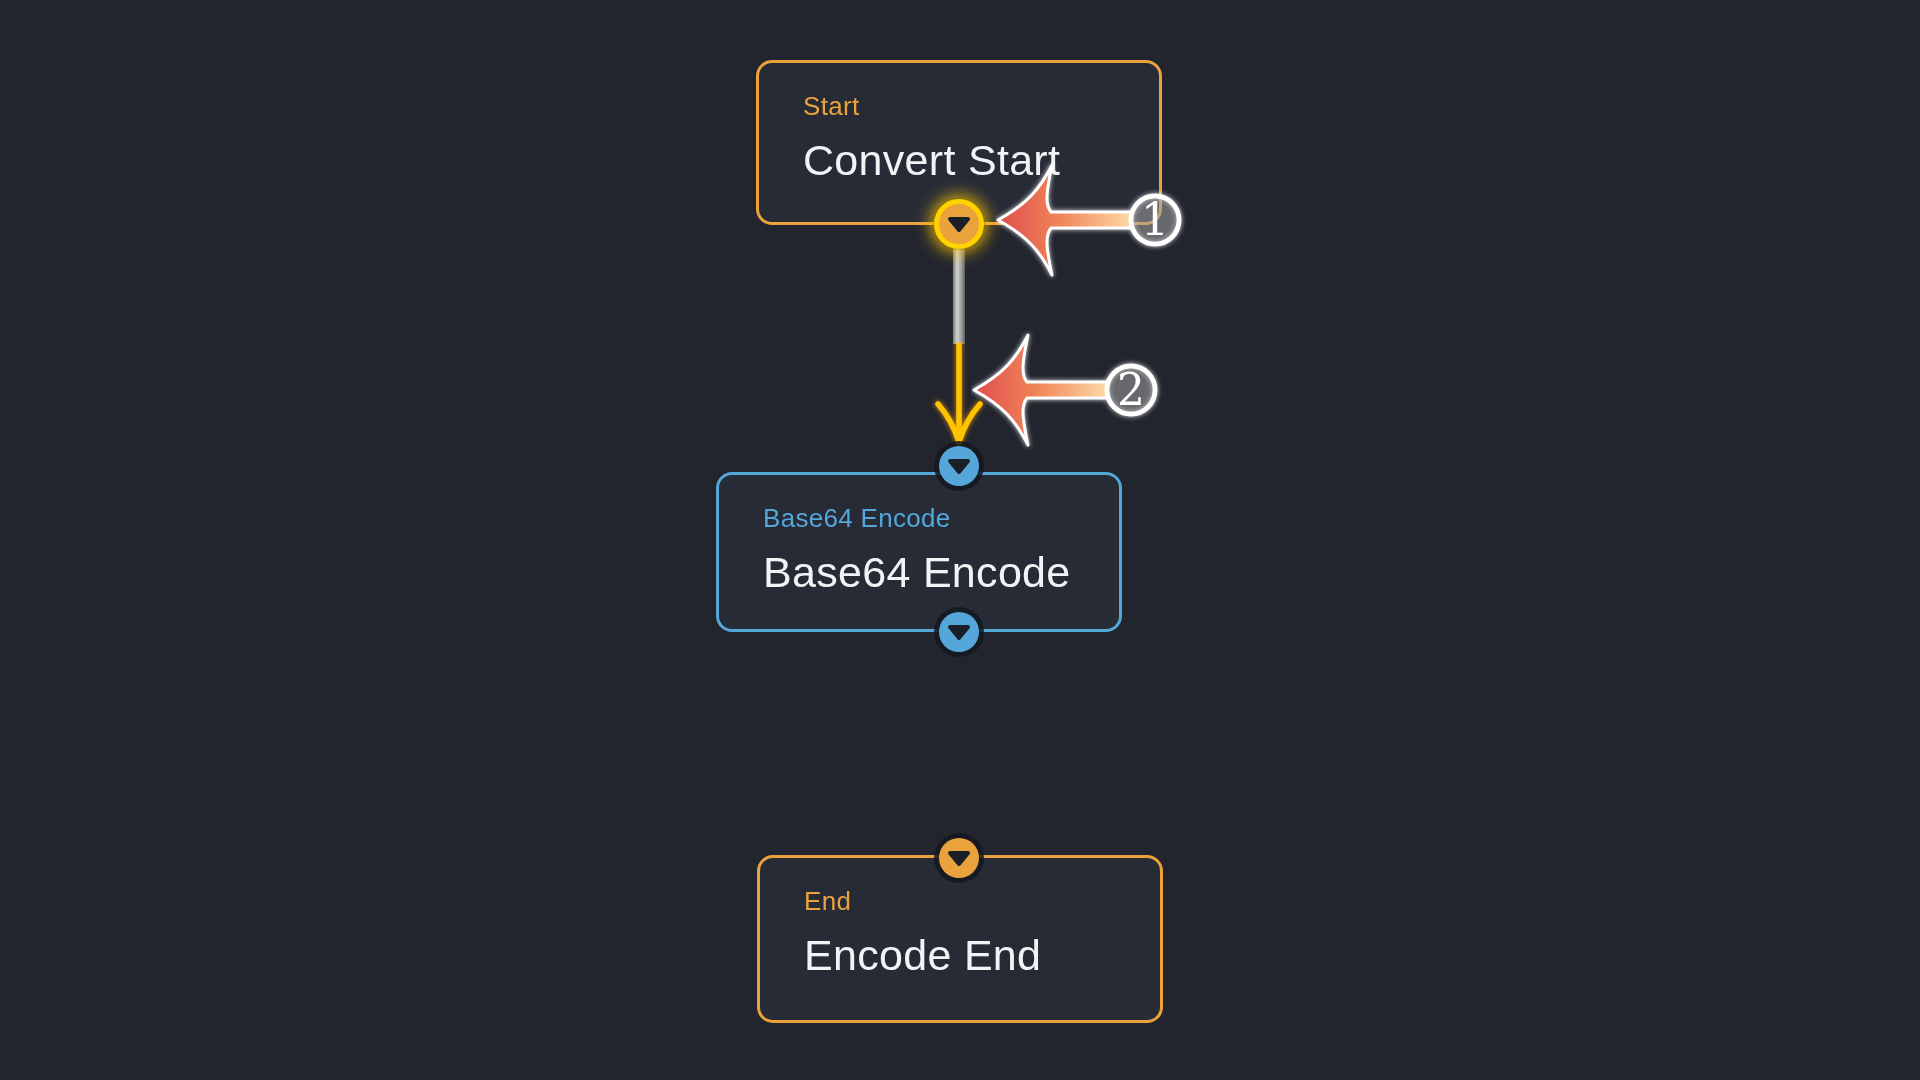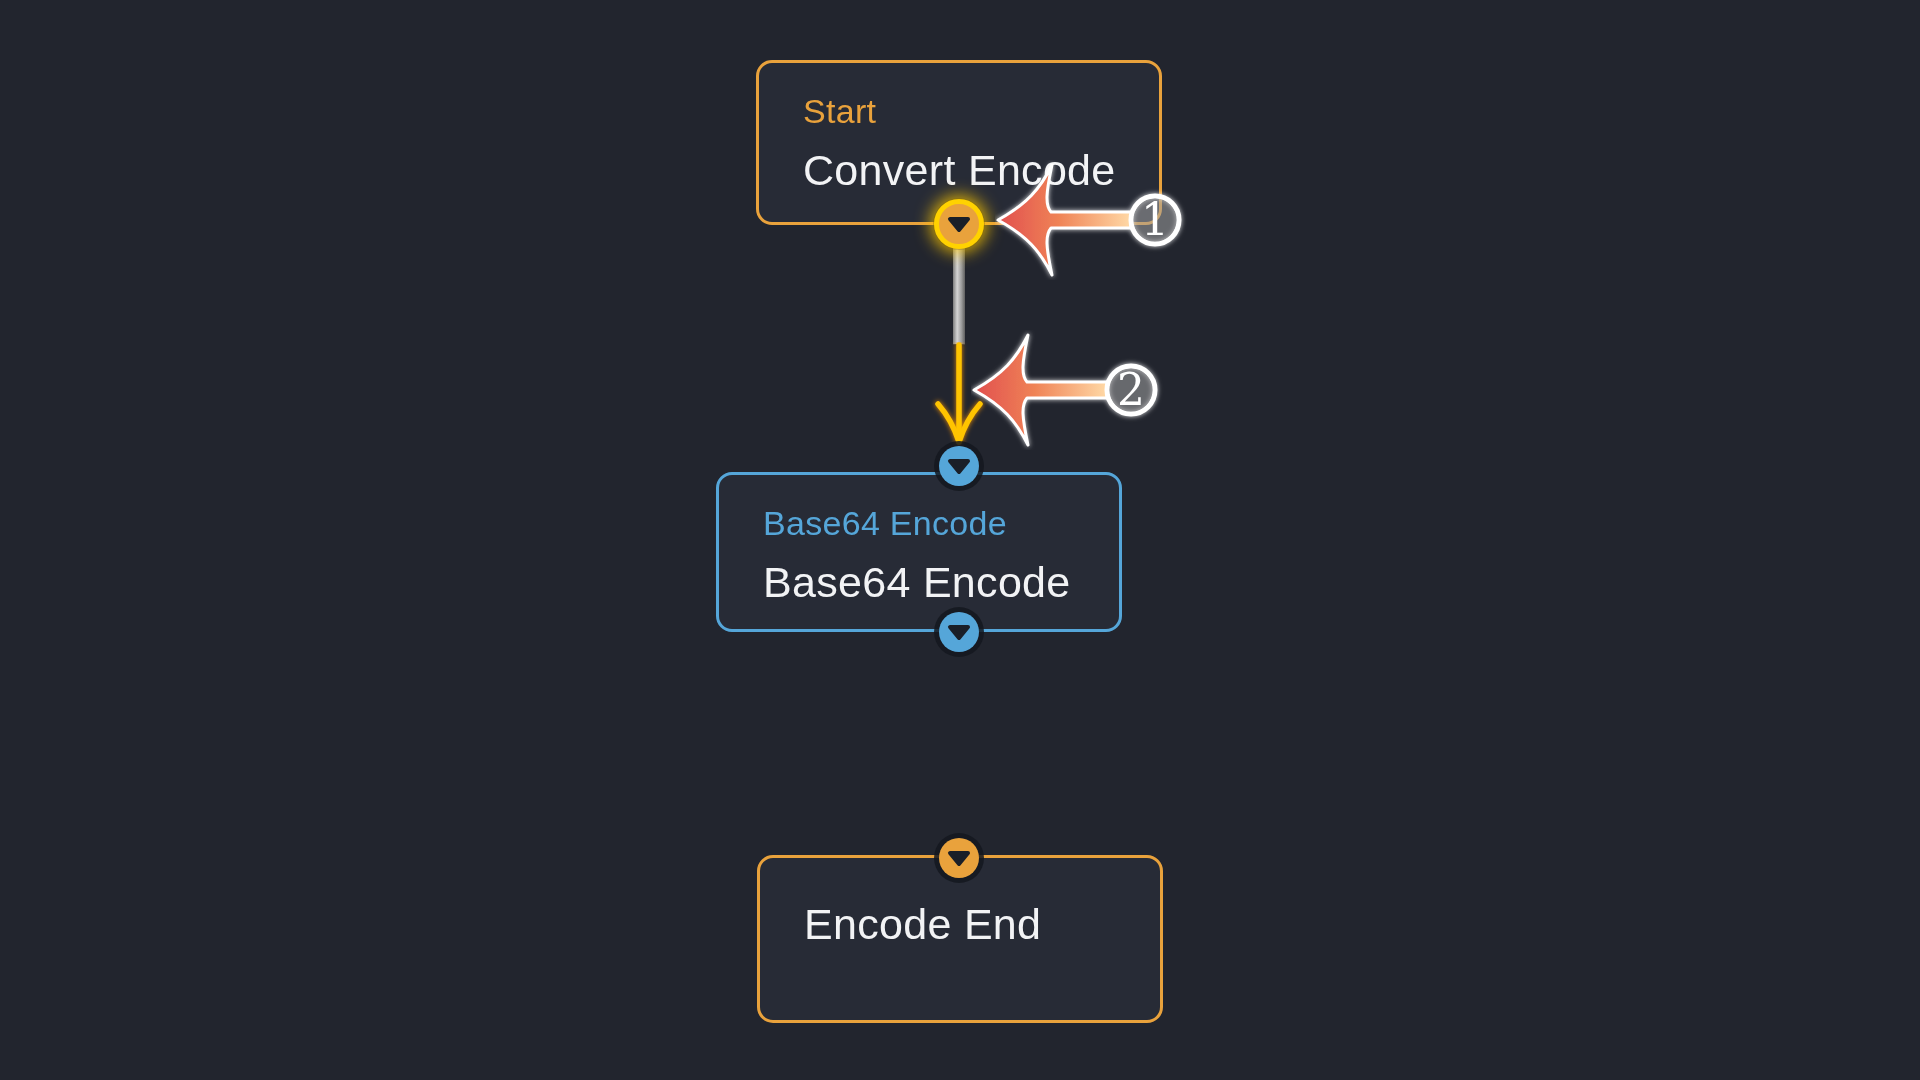--- a/index.html
+++ b/index.html
@@ -15,21 +15,21 @@
   .node {
     position:absolute;
     width:406px;
     background:#272b36;
     border:3px solid #e9a23c;
     border-radius:16px;
     padding:28px 20px 0 44px;
   }
   .node.accent-blue { border-color:#55a6d9; }
   .node-title {
-    font-size:34px;
+    font-size:26px;
     line-height:1.2;
     color:#e9a23c;
     letter-spacing:.3px;
   }
   .node.accent-blue .node-title { color:#55a6d9; }
   .node-subtitle {
     margin-top:13px;
     font-size:43px;
     line-height:1.2;
     color:#f2f3f5;
@@ -94,29 +94,30 @@
     <filter id="orangeGlow" x="-60%" y="-30%" width="220%" height="160%">
       <feDropShadow dx="0" dy="0" stdDeviation="2.6" flood-color="#ff9900" flood-opacity="0.9"></feDropShadow>
     </filter>
   </defs>
 </svg>
 
 <div class="canvas">
 
   <div class="node" style="left:756px; top:60px; height:165px;">
     <div class="node-title">Start</div>
-    <div class="node-subtitle">Convert Encode</div>
+    <div class="node-subtitle">Convert Start</div>
   </div>
 
   <div class="node accent-blue" style="left:716px; top:472px; height:160px;">
     <div class="node-title">Base64 Encode</div>
     <div class="node-subtitle">Base64 Encode</div>
   </div>
 
   <div class="node" style="left:757px; top:855px; height:168px;">
+    <div class="node-title">End</div>
     <div class="node-subtitle">Encode End</div>
   </div>
 
   <div class="edge-gray"></div>
 
   <svg class="edge-arrow-svg" width="60" height="110" viewBox="0 0 60 110">
     <g filter="url(#orangeGlow)" stroke="#ffc400" stroke-width="5.5" stroke-linecap="round" fill="none">
       <path d="M30 3 L30 98"></path>
       <path d="M9 62 Q23 78 30 100"></path>
       <path d="M51 62 Q37 78 30 100"></path>

